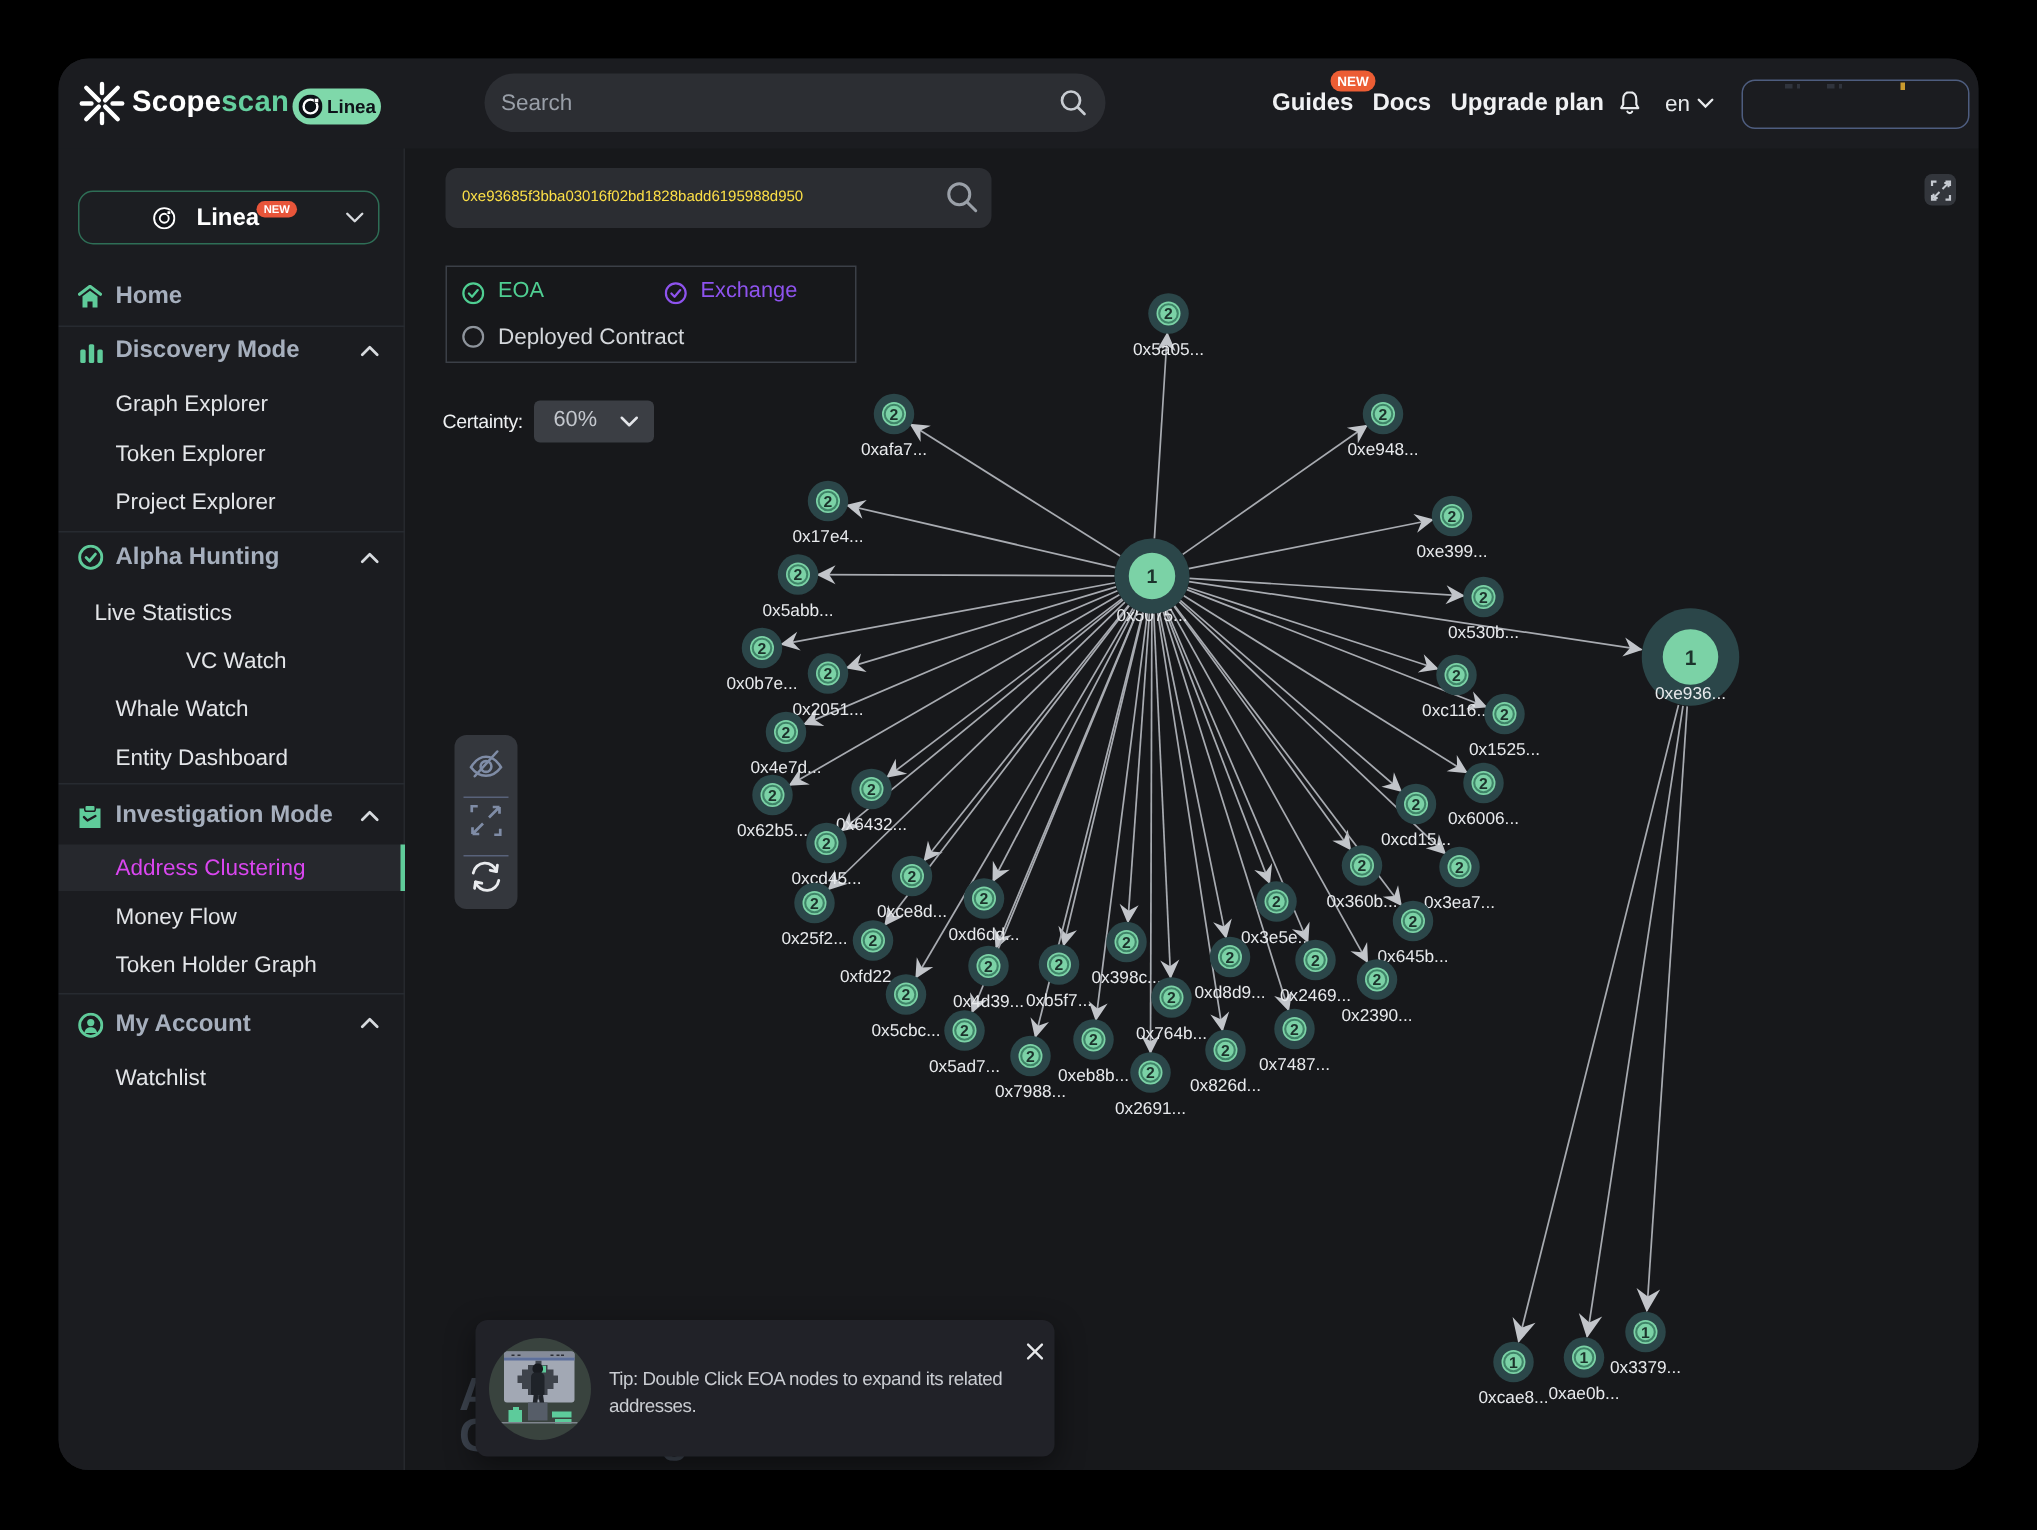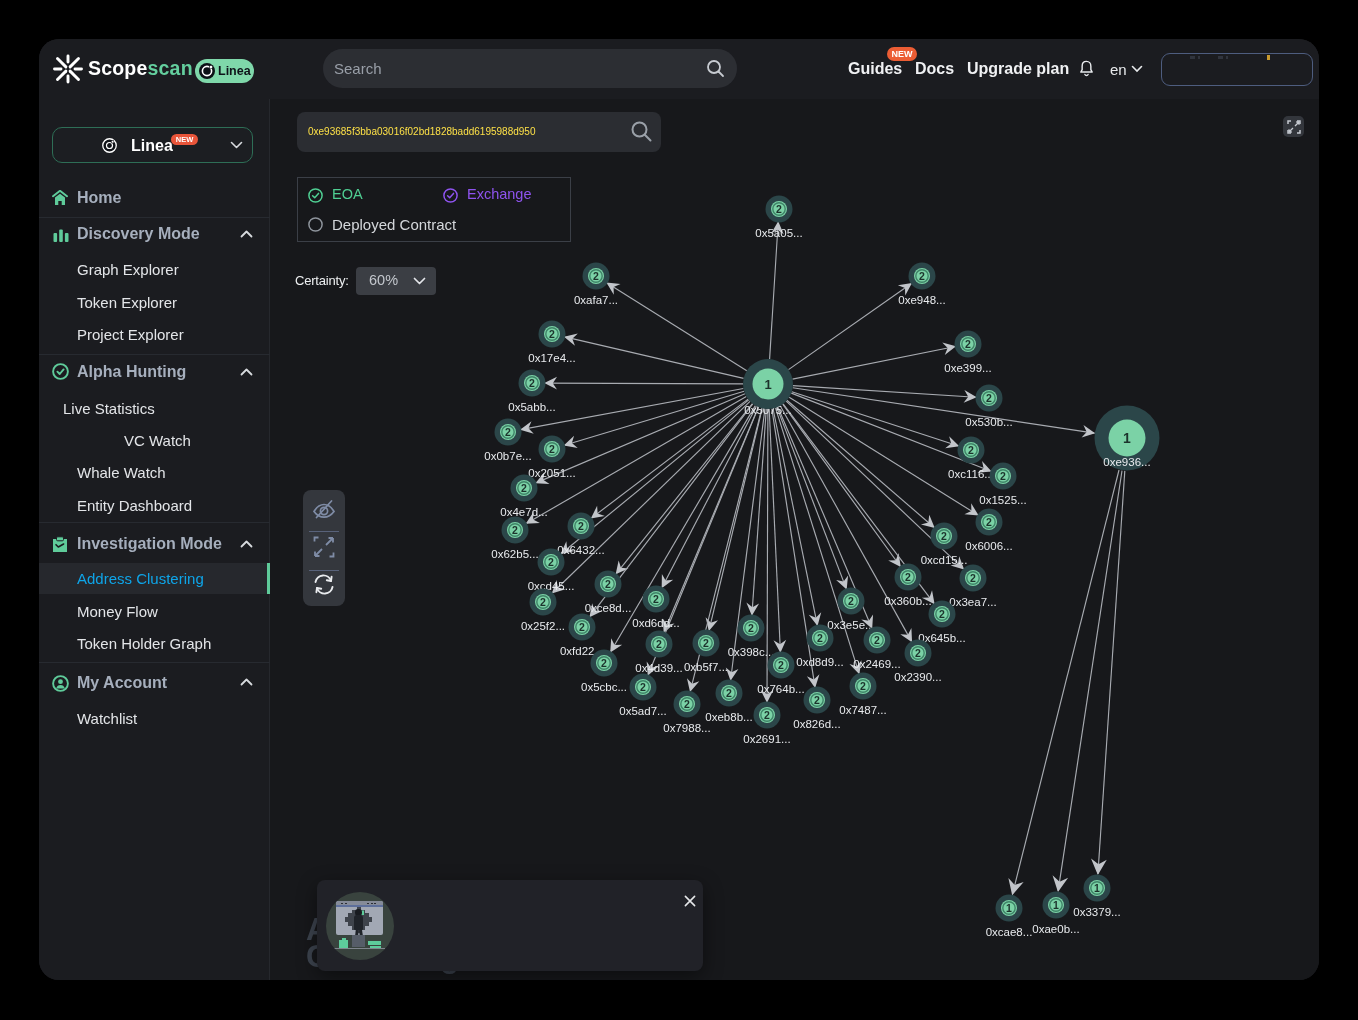--- a/index.html
+++ b/index.html
@@ -125,21 +125,21 @@
         <path d="M1 3 L15 3 L15 16 L1 16 Z" fill="#5fcb9a"></path>
         <rect x="4.5" y="0.8" width="7" height="4" rx="1.2" fill="#5fcb9a" stroke="#1b1c20" stroke-width="1"></rect>
         <path d="M4 8.7 L6.3 11 L11.6 8" fill="none" stroke="#1b1c20" stroke-width="1.6" stroke-linecap="round" stroke-linejoin="round"></path>
       </svg>
 <div class="abs side-h" style="left:38px;top:437px;line-height:16px;font-size:16px;">Investigation Mode</div>
 <svg class="abs" style="left:201px;top:441px;" width="13" height="8" viewBox="0 0 13 8">
         <path d="M1.5 6.5 L6.5 1.5 L11.5 6.5" fill="none" stroke="#d7dade" stroke-width="1.8" stroke-linecap="round" stroke-linejoin="round"></path>
       </svg>
 <div class="abs" style="left:0;top:464px;width:231px;height:31px;background:#26282d;"></div>
 <div class="abs" style="left:227.5px;top:464px;width:3.5px;height:31px;background:#5fcb9a;"></div>
-<div class="abs" style="left:38px;top:472px;line-height:16px;font-size:15px;color:#0ea5e9;">Address Clustering</div>
+<div class="abs" style="left:38px;top:472px;line-height:16px;font-size:15px;color:#d946ef;">Address Clustering</div>
 <div class="abs side-i" style="left:38px;top:505px;line-height:16px;">Money Flow</div>
 <div class="abs side-i" style="left:38px;top:537px;line-height:16px;">Token Holder Graph</div>
 <div class="abs" style="left:0;top:563px;width:231px;height:1px;background:#272a30;"></div>
 <svg class="abs" style="left:13px;top:576px;" width="17" height="17" viewBox="0 0 17 17">
         <circle cx="8.5" cy="8.5" r="7.4" fill="none" stroke="#5fcb9a" stroke-width="1.9"></circle>
         <circle cx="8.5" cy="6.7" r="2.4" fill="#5fcb9a"></circle>
         <path d="M4.2 13.6 C4.8 10.9 6.4 9.9 8.5 9.9 C10.6 9.9 12.2 10.9 12.8 13.6" fill="#5fcb9a"></path>
       </svg>
 <div class="abs side-h" style="left:38px;top:576px;line-height:16px;font-size:16px;">My Account</div>
 <svg class="abs" style="left:201px;top:579px;" width="13" height="8" viewBox="0 0 13 8">
@@ -506,16 +506,17 @@
       <div class="abs" style="left:27.5px;top:23px;width:9px;height:15px;background:#1f2329;border-radius:3px 3px 1px 1px;"></div>
       <div class="abs" style="left:29px;top:38px;width:3px;height:14px;background:#1f2329;transform:rotate(6deg);"></div>
       <div class="abs" style="left:33.5px;top:38px;width:3px;height:14px;background:#1f2329;transform:rotate(-8deg);"></div>
       <div class="abs" style="left:26px;top:43px;width:13px;height:12px;background:#565d68;"></div>
       <div class="abs" style="left:13px;top:48px;width:9px;height:8px;background:#5dcb9b;"></div>
       <div class="abs" style="left:16px;top:46px;width:4px;height:3px;background:#5dcb9b;"></div>
       <div class="abs" style="left:42px;top:49px;width:13px;height:3.5px;background:#5dcb9b;"></div>
       <div class="abs" style="left:44px;top:53.5px;width:11px;height:3.5px;background:#5dcb9b;"></div>
       <div class="abs" style="left:8px;top:56px;width:51px;height:1px;background:#7f858d;"></div>
     </div>
+<div class="abs" style="left:367px;top:872px;width:272px;font-size:12.5px;line-height:17.7px;letter-spacing:-0.3px;color:#c9ccd1;">Tip: Double Click EOA nodes to expand its related addresses.</div>
 <svg class="abs" style="left:645px;top:856px;" width="12" height="12" viewBox="0 0 13 13">
       <path d="M1.5 1.5 L11.5 11.5 M11.5 1.5 L1.5 11.5" stroke="#e6e8ea" stroke-width="1.7" stroke-linecap="round"></path>
     </svg>
 </div>
 
 </body></html>

